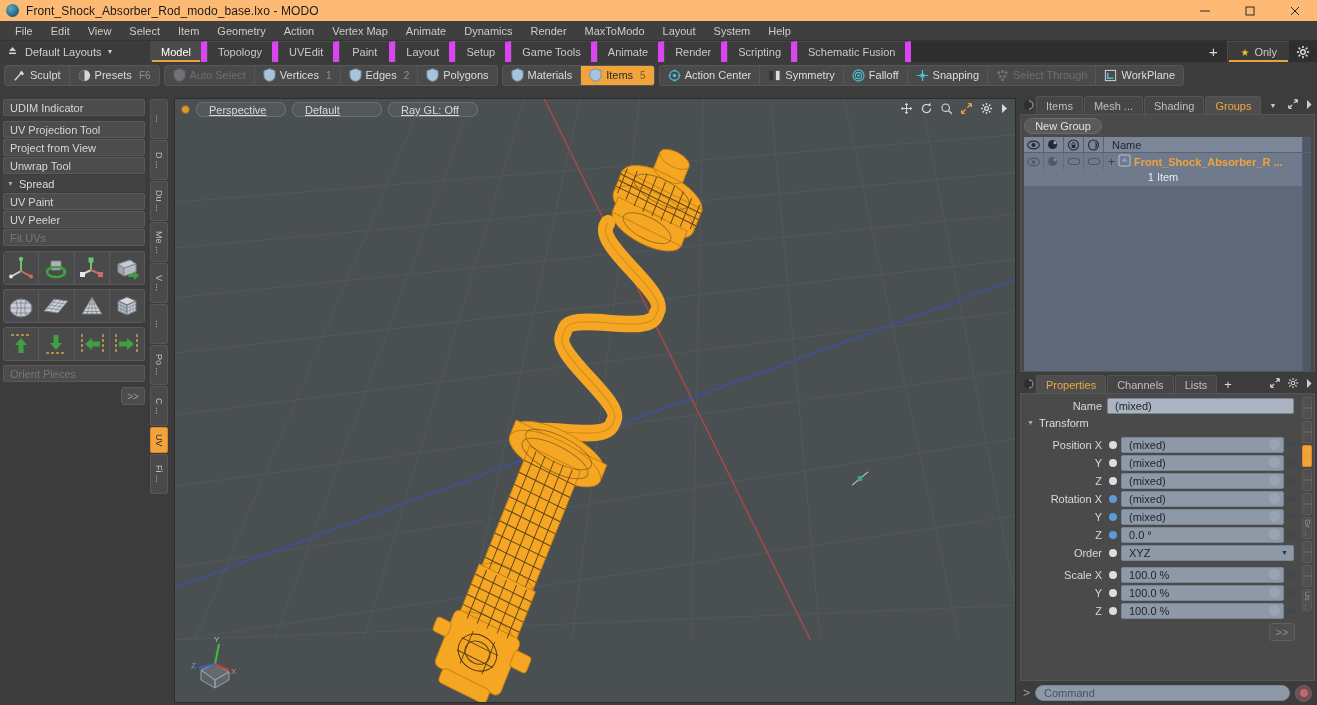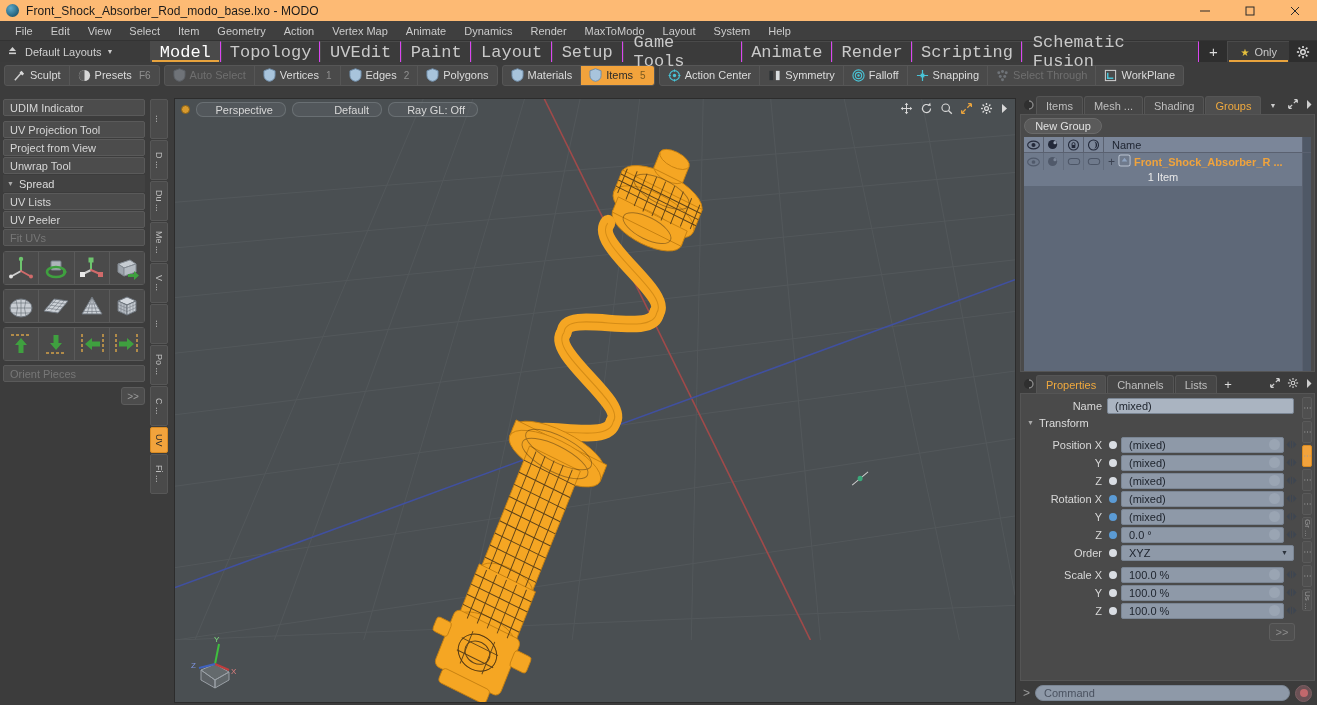--- a/index.html
+++ b/index.html
@@ -44,25 +44,24 @@
     height: 21px; background: #2e2e2e; display: flex; align-items: stretch;
     position: relative;
   }
   .layout-left { display: flex; align-items: center; width: 150px; padding-left: 5px; background:#3b3b3b; }
   .up-icon { width: 15px; height: 15px; display:flex; align-items:center; justify-content:center; margin-right:5px;}
   .layout-label { font-size: 11px; color: #d0d0d0; }
   .caret { font-size: 7px; margin-left: 5px; color:#ccc; }
   .tabs { display: flex; align-items: stretch; flex: 1; }
   .tab {
     min-width: 56px; padding: 0 10px; display: flex; align-items: center; justify-content: center;
-    font-size: 17px; color: #c9c9c9; background: #3b3b3b;
-    border-right: 1px solid #d946ef; border-left:1px solid #4a4a4a;
+    font-size: 11px; color: #c9c9c9; background: #3b3b3b;
+    border-right: 6px solid #d946ef; border-left:1px solid #4a4a4a;
     border-top:1px solid #4a4a4a;
     position: relative;
-    font-family: Liberation Mono, monospace;
   }
   .tab.active { background: #4a4a4a; color: #ffffff; }
   .tab.active::after {
     content:''; position:absolute; left:1px; right:1px; bottom:0; height:2px; background:#e8a33d;
   }
   .tab-plus { width: 28px; display:flex; align-items:center; justify-content:center; background:#2e2e2e; font-size:15px; color:#ddd;}
   .layout-right { display:flex; align-items:stretch; margin-left:auto; }
   .only-btn {
     display:flex; align-items:center; gap:5px; padding: 0 12px; background:#3b3b3b;
     border-left:1px solid #4a4a4a; border-top:1px solid #4a4a4a; position:relative;
@@ -148,21 +147,21 @@
     border: 1px solid #2c2c2c;
   }
   .vp-header {
     position: absolute; top: 0; left: 0; right: 0; height: 21px; display: flex;
     align-items: center; padding: 0 6px; gap: 6px; z-index: 5;
   }
   .vp-dot { width: 9px; height: 9px; border-radius: 50%; background: #d89a2e; border:1px solid #8a6318; }
   .vp-btn {
     height: 15px; padding: 0 12px; line-height: 14px; font-size: 11px; color: #d8d8d8;
     background: rgba(90,95,98,.55); border: 1px solid rgba(130,136,140,.5); border-radius: 7px;
-    min-width: 90px; text-align: right;
+    min-width: 90px; text-align: left; text-decoration: underline;
   }
   .vp-tools { margin-left: auto; display: flex; align-items: center; gap: 7px; }
   .vp-stats {
     position: absolute; right: 8px; bottom: 8px; text-align: right;
     font-size: 11px; color: #cfcfcf; line-height: 15px; z-index: 5;
   }
   .vp-stats .hl { color: #e0a53c; }
   .vp-grid { position: absolute; inset: 0; }
   .statusbar {
     height: 20px; margin: 0 2px 2px 2px; background: #464646; border: 1px solid #333;
@@ -493,21 +492,21 @@
       <div class="lp-col">
         <div class="lp-btn">UDIM Indicator</div>
         <div class="lp-gap"></div>
         <div class="lp-btn">UV Projection Tool</div>
         <div class="lp-btn">Project from View</div>
         <div class="lp-btn">Unwrap Tool</div>
         <div class="lp-group">
           <span class="tri">▼</span>
           <span>Spread</span>
         </div>
-        <div class="lp-btn">UV Lists</div>
+        <div class="lp-btn">UV Paint</div>
         <div class="lp-btn">UV Peeler</div>
         <div class="lp-btn dim">Fit UVs</div>
         <div class="lp-gap"></div>
 
         <div class="icon-grid">
           <div class="icon-cell">
             <svg width="26" height="24" viewBox="0 0 26 24">
                 <g stroke-width="2" stroke-linecap="round">
                   <line x1="13" y1="15" x2="13" y2="4" stroke="#6ec46e"></line>
                   <line x1="13" y1="15" x2="4" y2="20" stroke="#d0d0d0"></line>

